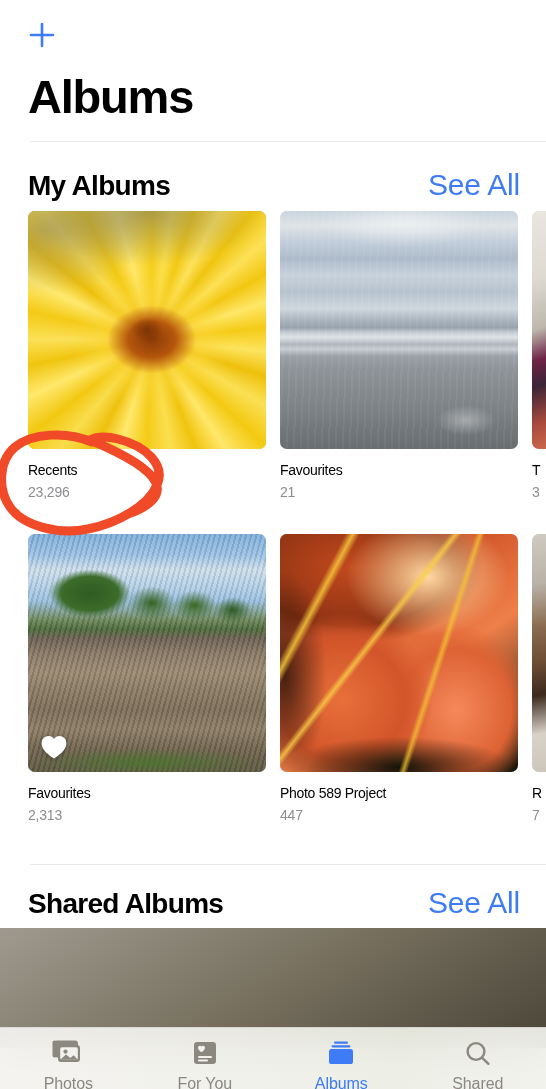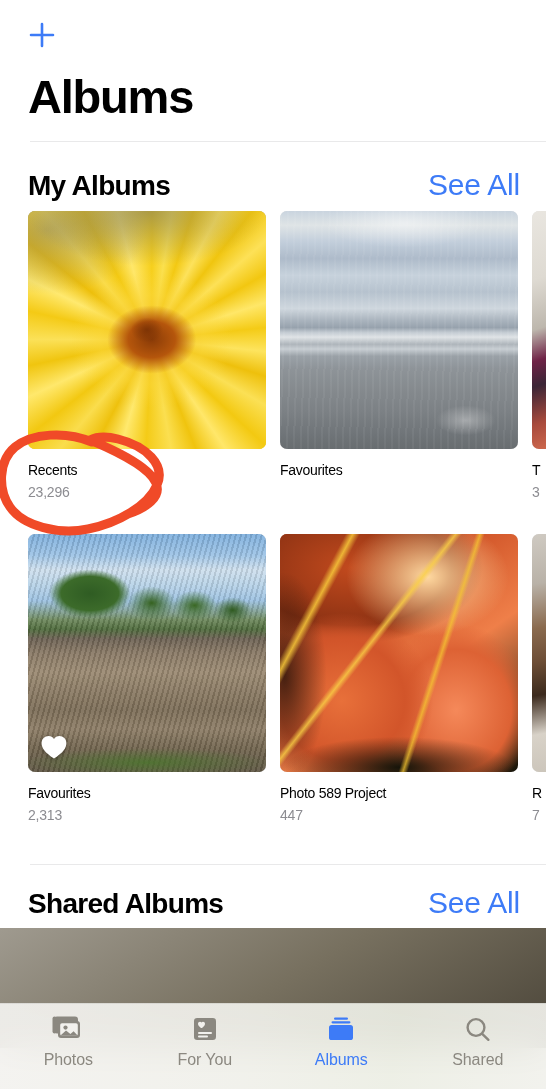--- a/index.html
+++ b/index.html
@@ -318,21 +318,21 @@
     top: 428px;
     width: 188px;
     height: 112px;
     pointer-events: none;
   }
 
   
   .tabbar {
     position: absolute;
     left: 0; right: 0; bottom: 0;
-    height: 86px;
+    height: 62px;
     background: linear-gradient(100deg,
         rgba(243,242,239,.93) 0%,
         rgba(240,240,234,.93) 45%,
         rgba(236,238,228,.93) 72%,
         rgba(241,241,236,.93) 100%);
     backdrop-filter: blur(18px);
     border-top: 1px solid rgba(0,0,0,.07);
     display: flex;
     align-items: flex-start;
     padding-top: 9px;
@@ -391,20 +391,21 @@
       </div>
       <div class="album-name">Recents</div>
       <div class="album-count">23,296</div>
     </div>
 
     <div class="album-cell">
       <div class="thumb">
         <div class="art art-beach"></div>
       </div>
       <div class="album-name">Favourites</div>
+      <div class="album-count">21</div>
     </div>
 
     <div class="album-cell">
       <div class="thumb">
         <div class="art art-cloth"></div>
       </div>
       <div class="album-name">T</div>
       <div class="album-count">3</div>
     </div>
   </div>

